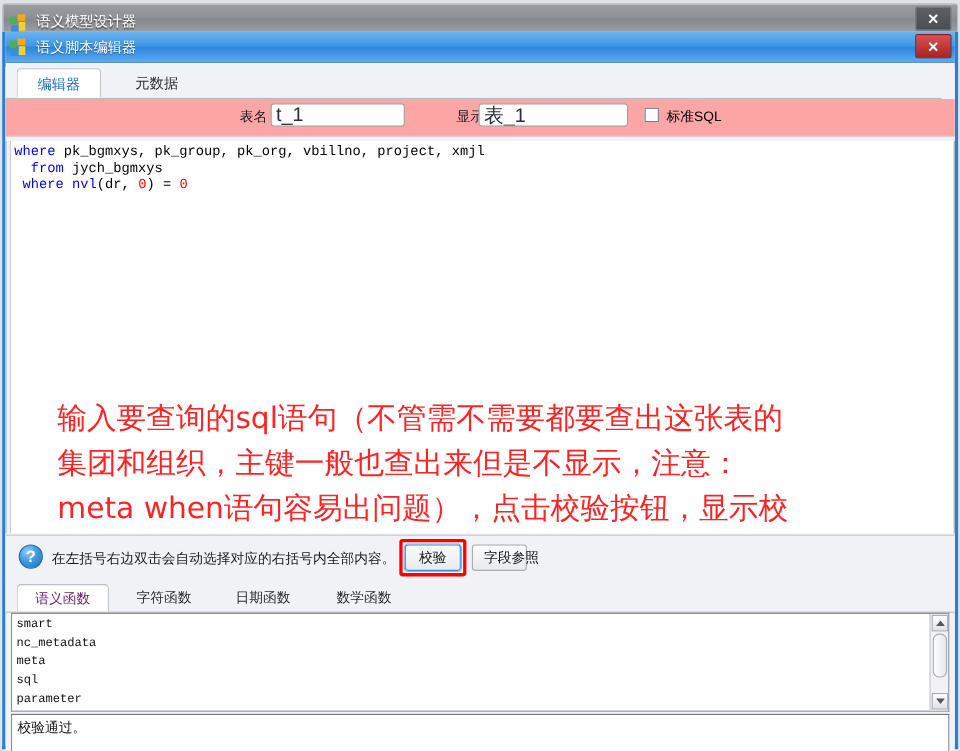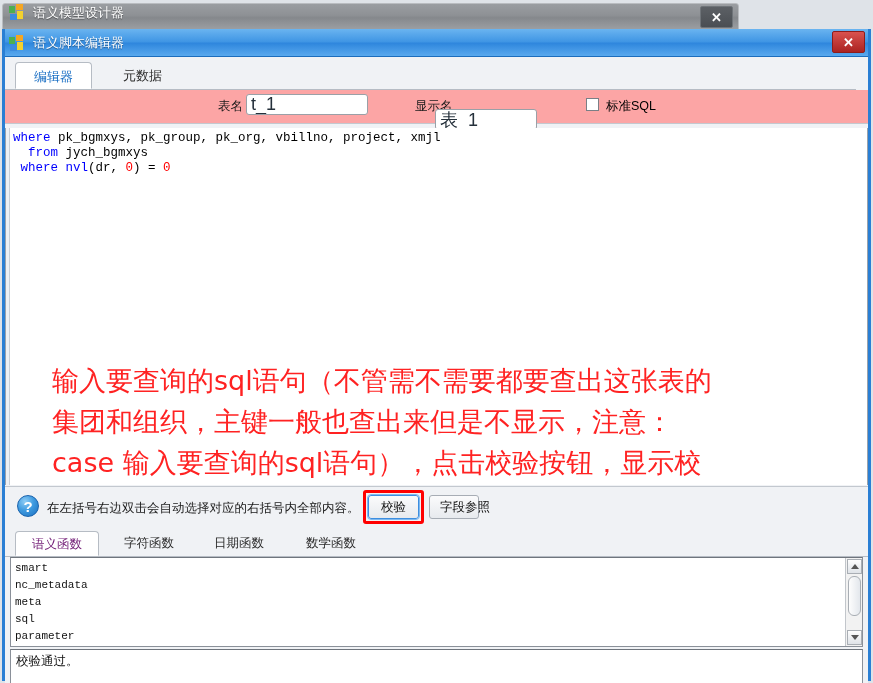--- a/index.html
+++ b/index.html
@@ -21,27 +21,27 @@
   #outer-window {
     position: absolute;
     left: 0; top: 0;
     width: 873px; height: 683px;
     background: #dfe3e8;
     box-sizing: border-box;
   }
   #outer-titlebar {
     position: absolute;
     left: 2px; top: 3px;
-    width: 737px; height: 27px;
+    width: 869px; height: 27px;
     background: linear-gradient(to bottom, #9a9da1 0%, #8e9195 45%, #85888c 55%, #9b9ea2 100%);
     border: 1px solid #b9bcc0;
     border-radius: 3px 3px 0 0;
     box-sizing: border-box;
     display: flex;
-    align-items: flex-start;
+    align-items: flex-end;
   }
   #outer-titlebar .tb-icon { margin-left: 6px; }
   #outer-title-text {
     margin-left: 8px;
     color: #ffffff;
     font-size: 13px;
     text-shadow: 0 1px 1px rgba(0,0,0,.45);
     white-space: nowrap;
   }
   .winbtn-close {
@@ -451,36 +451,36 @@
         <div class="top-tab inactive" style="left:100px;">
           <span>元数据</span>
         </div>
       </div>
 
       <div id="field-row">
         <span class="field-label" style="left:213px;">表名</span>
         <input class="field-input" style="left: 241px; width: 122px;" value="t_1">
 
         <span class="field-label" style="left:410px;">显示名</span>
-        <input class="field-input" style="left: 430px; width: 102px; margin-top: 15px;" value="表_1">
+        <input class="field-input" style="left: 430px; width: 136px;" value="表_1">
 
         <div id="cb-std"></div>
         <span id="cb-std-label">标准SQL</span>
       </div>
 
       <div id="editor-wrap">
         <div id="editor-gutter"></div>
         <pre id="sql-code"><span class="kw">where</span> pk_bgmxys, pk_group, pk_org, vbillno, project, xmjl
   <span class="kw">from</span> jych_bgmxys
  <span class="kw">where</span> <span class="kw">nvl</span>(dr, <span class="num">0</span>) = <span class="num">0</span></pre>
 
         <div id="annotation">
           <div>输入要查询的sql语句（不管需不需要都要查出这张表的</div>
           <div>集团和组织，主键一般也查出来但是不显示，注意：</div>
-          <div>case 输入要查询的sql语句），点击校验按钮，显示校</div>
+          <div>meta when语句容易出问题），点击校验按钮，显示校</div>
           <div>验通过后，点击下一步</div>
         </div>
       </div>
 
       <div id="hint-bar">
         <div id="help-icon">
           <span>?</span>
         </div>
         <span id="hint-text">在左括号右边双击会自动选择对应的右括号内全部内容。</span>
       </div>

